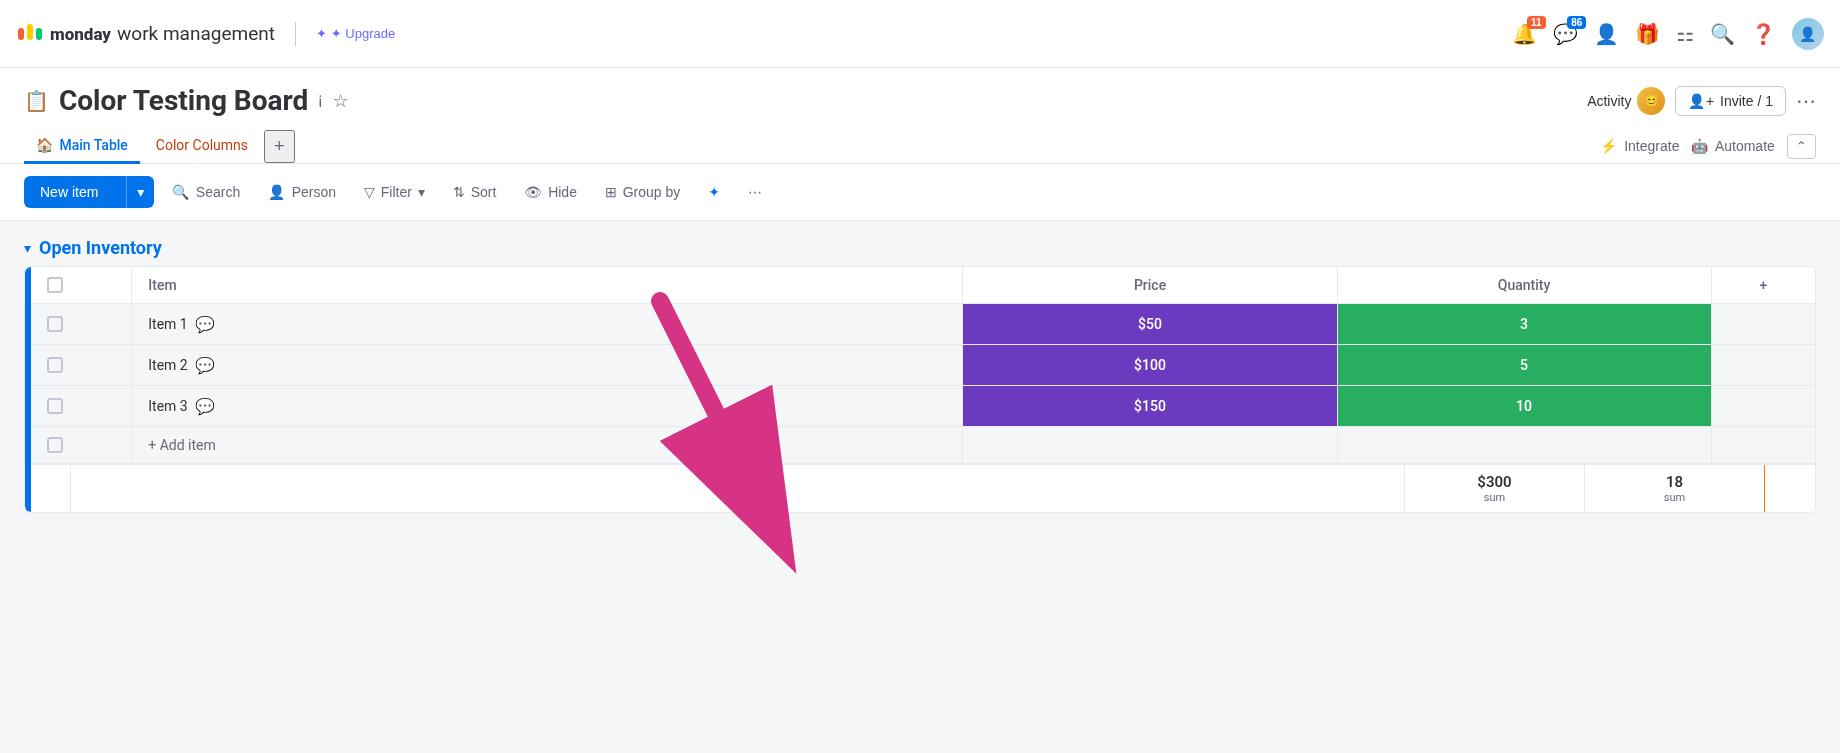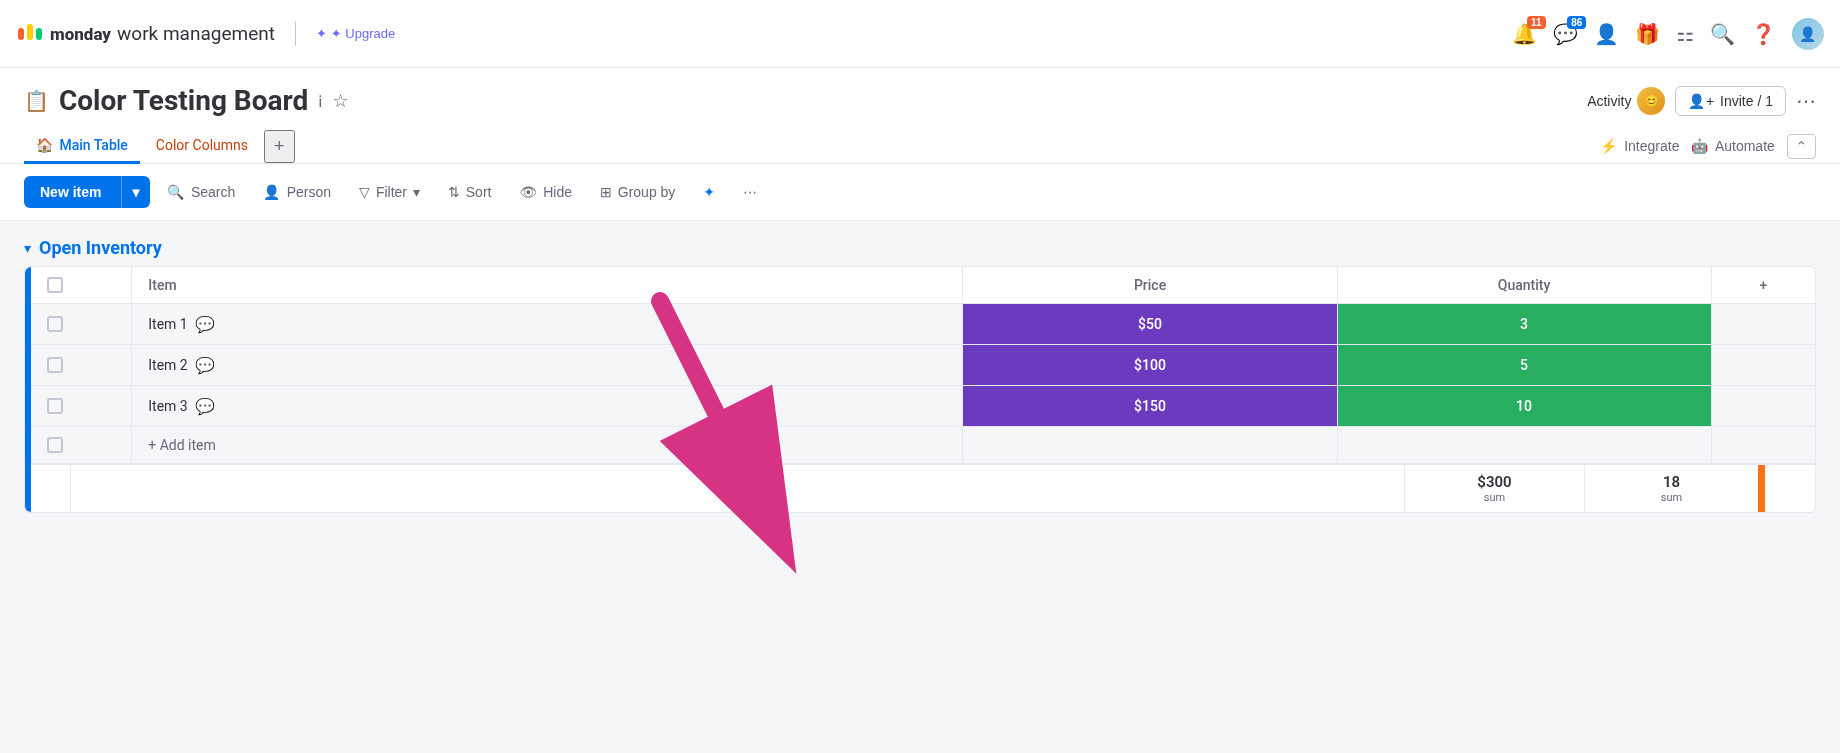--- a/index.html
+++ b/index.html
@@ -32,21 +32,21 @@
     .tab.active { color: #0073ea; border-bottom: 3px solid #0073ea; font-weight: 500; }
     .add-tab { color: #676879; font-size: 18px; cursor: pointer; padding: 4px 8px; }
 
     
     .tab-right { margin-left: auto; display: flex; align-items: center; gap: 12px; }
     .integrate-btn, .automate-btn { display: flex; align-items: center; gap: 6px; font-size: 14px; color: #676879; cursor: pointer; background: none; border: none; }
     .collapse-btn { background: none; border: 1px solid #c3c6d4; border-radius: 4px; padding: 4px 8px; cursor: pointer; color: #676879; }
 
     
     .toolbar { display: flex; align-items: center; gap: 8px; padding: 12px 24px; background: #fff; border-bottom: 1px solid #e6e9ef; }
-    .new-item-btn { display: flex; align-items: center; gap: 4px; background: #0073ea; color: #fff; border: none; border-radius: 6px; cursor: pointer; font-size: 14px; font-weight: 700; }
+    .new-item-btn { display: flex; align-items: center; gap: 12px; background: #0073ea; color: #fff; border: none; border-radius: 6px; cursor: pointer; font-size: 14px; font-weight: 400; }
     .new-item-main { padding: 8px 16px; }
     .new-item-arrow { padding: 8px 10px; border-left: 1px solid rgba(255,255,255,0.3); display: flex; align-items: center; }
     .toolbar-btn { display: flex; align-items: center; gap: 6px; background: none; border: none; cursor: pointer; color: #676879; font-size: 14px; padding: 6px 10px; border-radius: 4px; }
 
     
     .main-content { padding: 16px 24px; background: #f5f6f8; min-height: calc(100vh - 200px); }
 
     
     .group-header { display: flex; align-items: center; gap: 8px; margin-bottom: 8px; }
     .group-chevron { color: #0073ea; font-size: 14px; cursor: pointer; }
@@ -78,21 +78,21 @@
     .table-container { display: flex; border-radius: 6px; overflow: hidden; border: 1px solid #e6e9ef; }
     .table-inner { flex: 1; }
 
     .page-wrapper { position: relative; }
 
     
     .sum-footer { display: flex; border-top: 2px solid #e6e9ef; background: #fff; }
     .sum-footer-checkbox { width: 40px; border-right: 1px solid #e6e9ef; }
     .sum-footer-item { flex: 1; border-right: 1px solid #e6e9ef; min-width: 300px; }
     .sum-footer-price { width: 180px; border-right: 1px solid #e6e9ef; text-align: center; padding: 8px; }
-    .sum-footer-qty { width: 180px; border-right: 7px solid #f97316; text-align: center; padding: 8px; }
+    .sum-footer-qty { width: 180px; border-right: 1px solid #f97316; text-align: center; padding: 8px; }
     .sum-footer-add { width: 50px; }
     .sum-val-main { font-size: 15px; font-weight: 600; color: #323338; }
     .sum-sub { font-size: 11px; color: #676879; }
 
     .row-item-inner { display: flex; align-items: center; gap: 8px; }
   </style>
 </head>
 <body>
 
 <div class="topbar">

